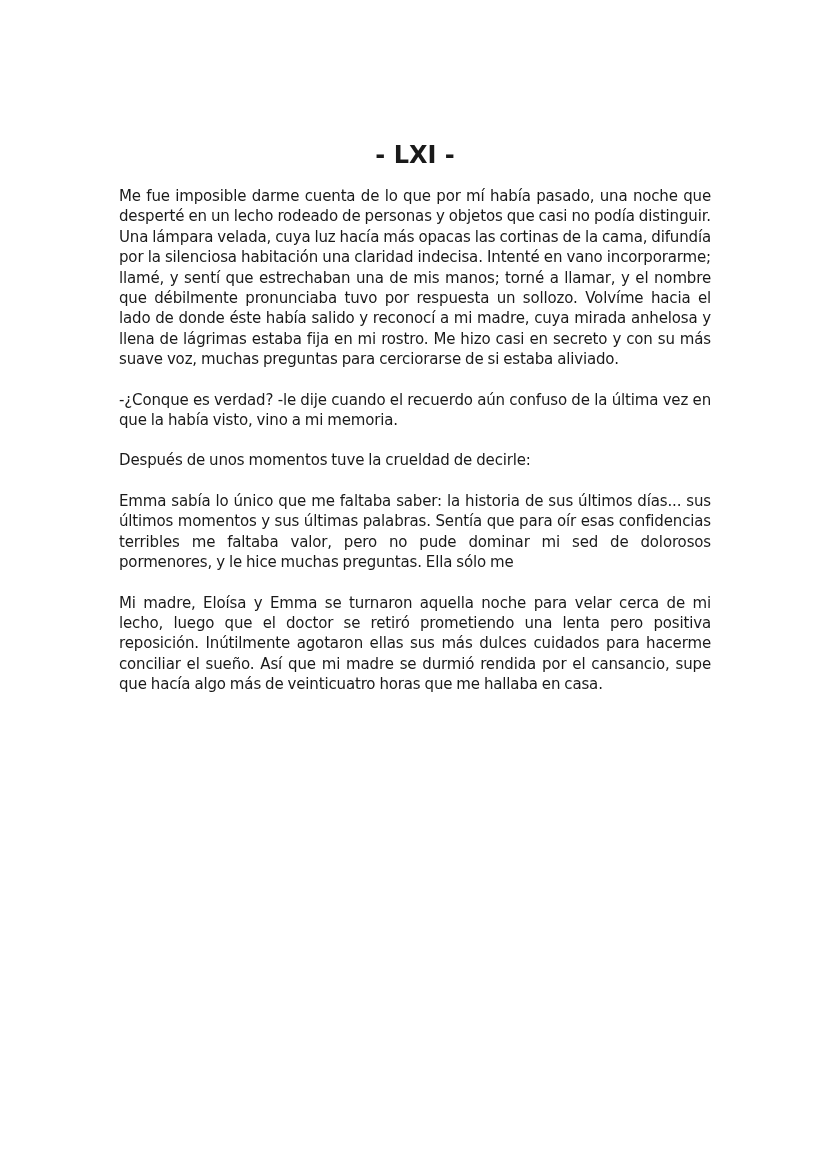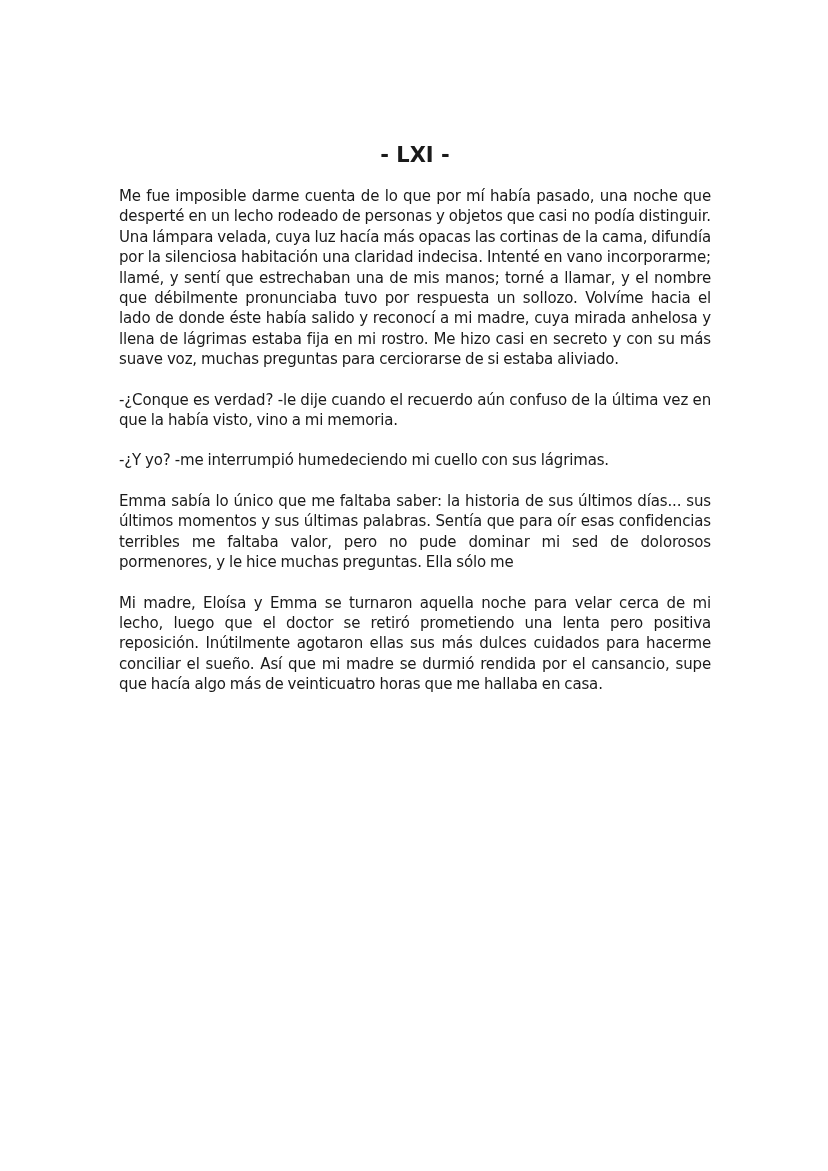--- a/index.html
+++ b/index.html
@@ -17,37 +17,37 @@
     }
     .page {
       position: absolute;
       left: 119px;
       top: 142px;
       width: 592px;
     }
     .chapter-title {
       text-align: center;
       font-weight: bold;
-      font-size: 21px;
+      font-size: 24px;
       line-height: 26px;
       margin: 0 0 18px 0;
       letter-spacing: 0px;
     }
     .para {
       font-size: 15px;
       line-height: 20.4px;
       text-align: justify;
       margin: 0 0 20px 0;
       word-spacing: -0.6px;
       letter-spacing: -0.15px;
     }
   </style>
 </head>
 <body>
 
 <div class="page">
   <h1 class="chapter-title">- LXI -</h1>
   <p class="para">Me fue imposible darme cuenta de lo que por mí había pasado, una noche que desperté en un lecho rodeado de personas y objetos que casi no podía distinguir. Una lámpara velada, cuya luz hacía más opacas las cortinas de la cama, difundía por la silenciosa habitación una claridad indecisa. Intenté en vano incorporarme; llamé, y sentí que estrechaban una de mis manos; torné a llamar, y el nombre que débilmente pronunciaba tuvo por respuesta un sollozo. Volvíme hacia el lado de donde éste había salido y reconocí a mi madre, cuya mirada anhelosa y llena de lágrimas estaba fija en mi rostro. Me hizo casi en secreto y con su más suave voz, muchas preguntas para cerciorarse de si estaba aliviado.</p>
   <p class="para">-¿Conque es verdad? -le dije cuando el recuerdo aún confuso de la última vez en que la había visto, vino a mi memoria.</p>
-  <p class="para">-¿Y yo? -me interrumpió humedeciendo mi cuello con sus lágrimas.</p>
+  <p class="para">Después de unos momentos tuve la crueldad de decirle:</p>
   <p class="para">Emma sabía lo único que me faltaba saber: la historia de sus últimos días... sus últimos momentos y sus últimas palabras. Sentía que para oír esas confidencias terribles me faltaba valor, pero no pude dominar mi sed de dolorosos pormenores, y le hice muchas preguntas. Ella sólo me</p>
   <p class="para">Mi madre, Eloísa y Emma se turnaron aquella noche para velar cerca de mi lecho, luego que el doctor se retiró prometiendo una lenta pero positiva reposición. Inútilmente agotaron ellas sus más dulces cuidados para hacerme conciliar el sueño. Así que mi madre se durmió rendida por el cansancio, supe que hacía algo más de veinticuatro horas que me hallaba en casa.</p>
 </div>
 
 </body></html>

